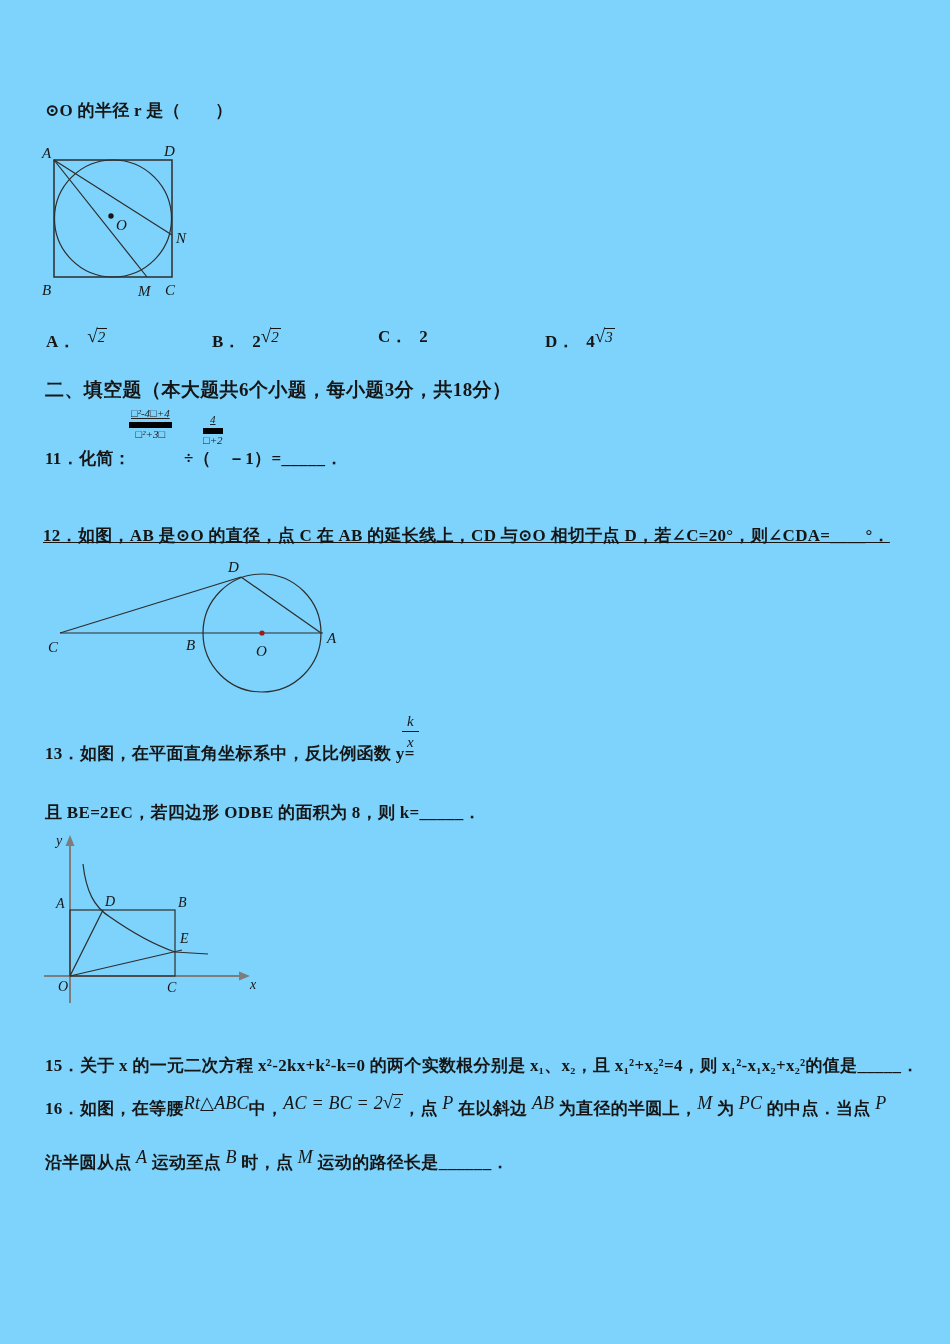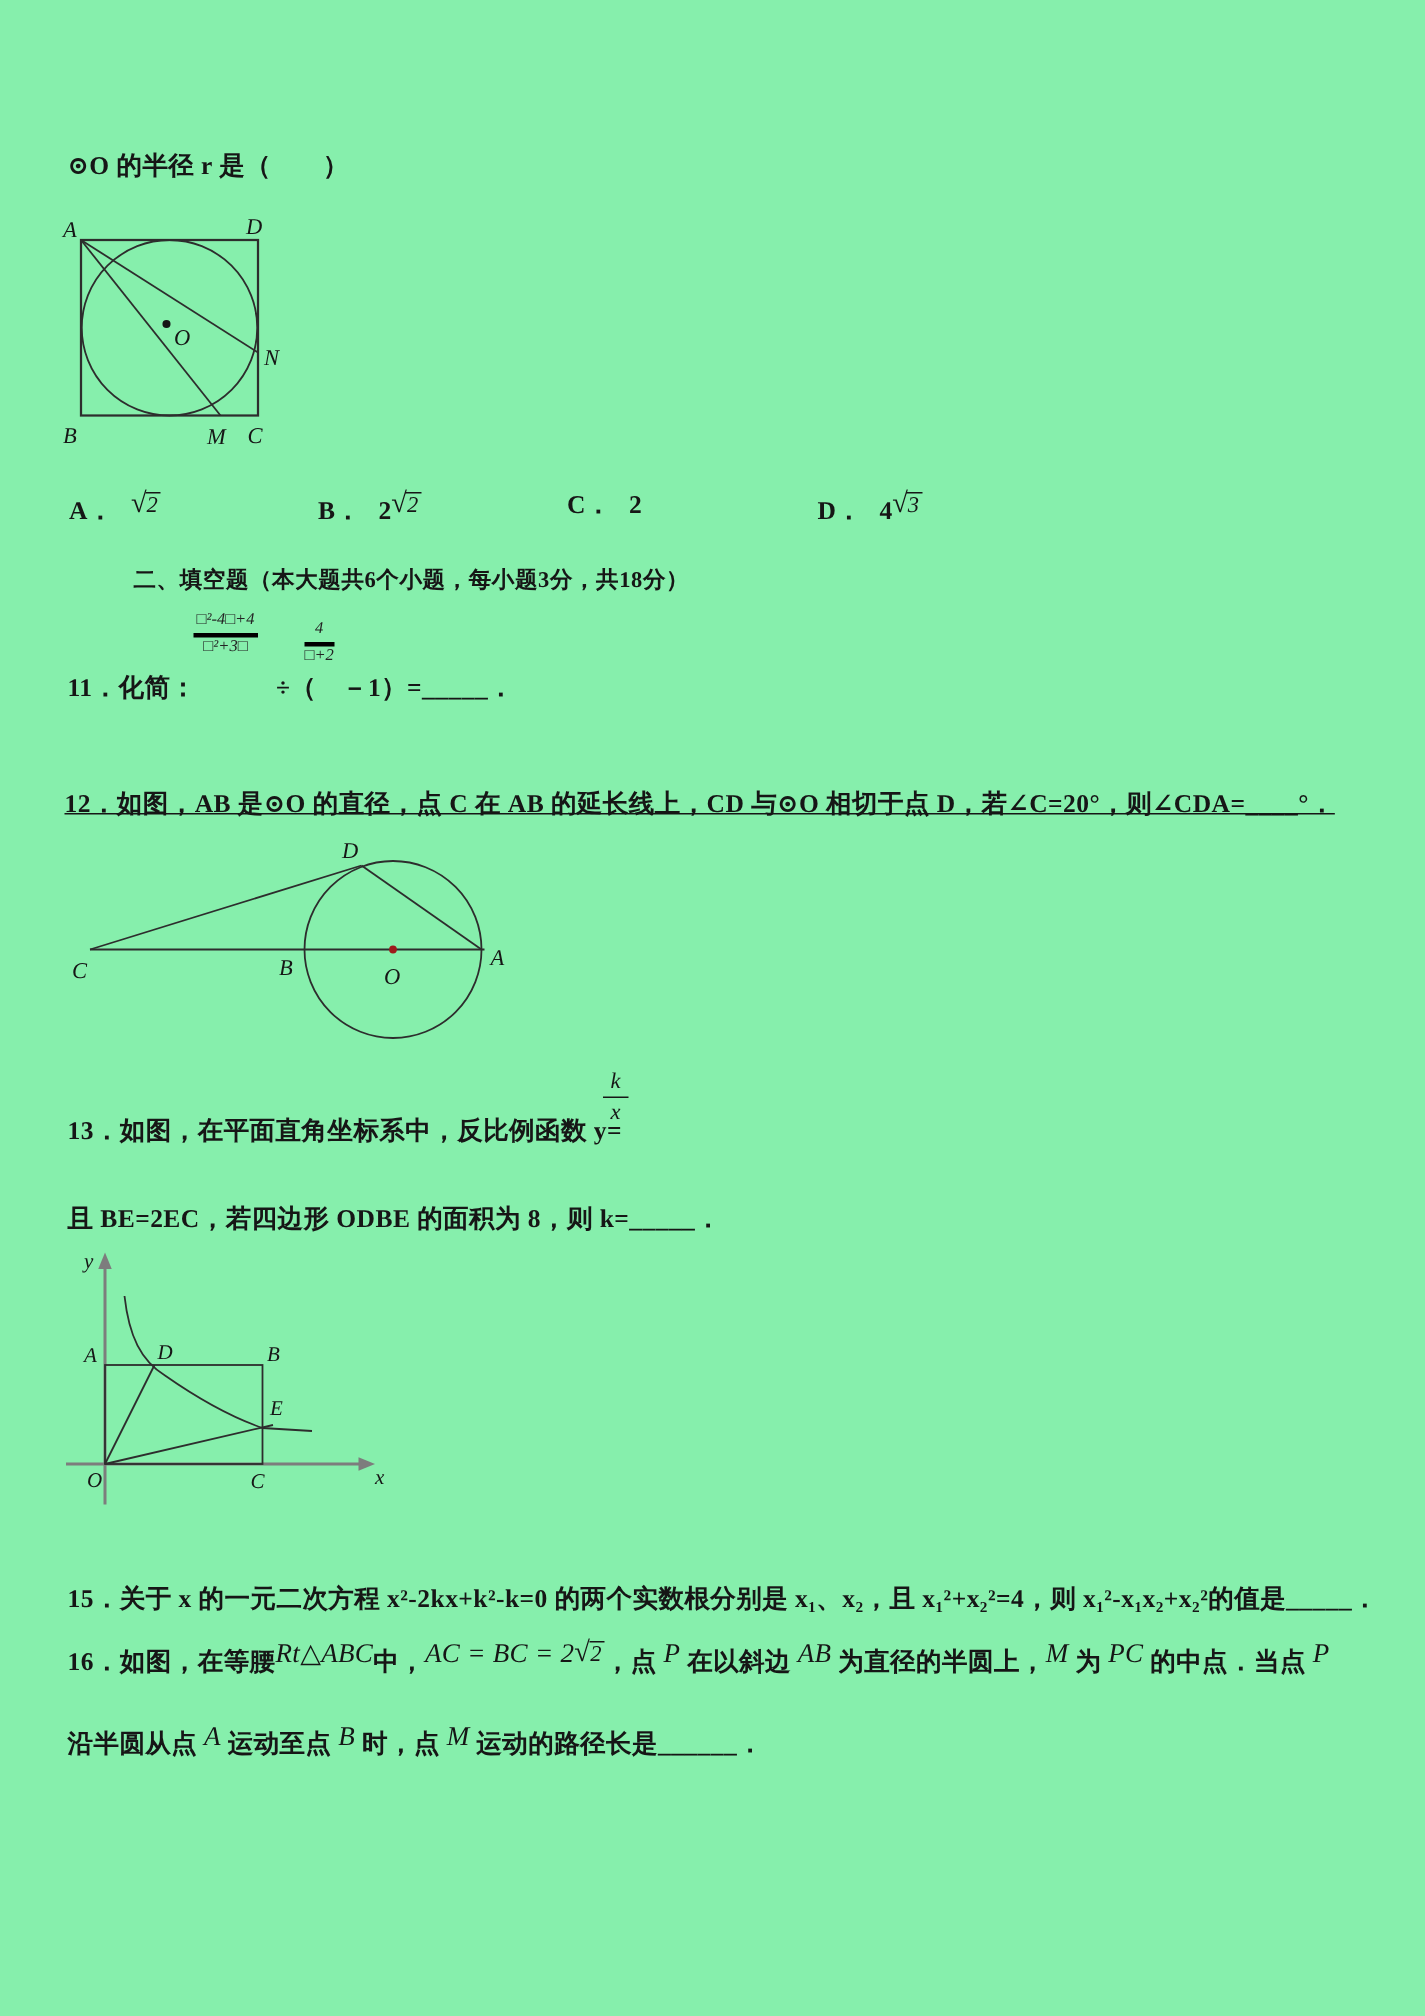--- a/index.html
+++ b/index.html
@@ -1,36 +1,36 @@
 <!DOCTYPE html>
 <html><head>
 <meta charset="utf-8">
 <style>
   html,body{margin:0;padding:0;background:#ffffff;}
   #page{
     position:relative;
     width:950px;height:1344px;
     margin:0 auto;
-    background:#86efac;
+    background:#7dd3fc;
     font-family:"Liberation Serif","DejaVu Serif",serif;
     color:#161616;
     overflow:hidden;
   }
   .line{position:absolute;white-space:nowrap;}
   .zh{font-weight:700;font-size:17px;letter-spacing:0.3px;}
-  .sec{font-weight:700;font-size:15px;letter-spacing:0.4px;margin-left:44px;}
+  .sec{font-weight:700;font-size:19px;letter-spacing:0.4px;}
   .opt{position:absolute;font-weight:700;font-size:17px;white-space:nowrap;}
   .okey{margin-right:12px;}
   .coef{font-weight:700;}
   .plainval{font-weight:700;}
   .sqrt{display:inline-block;vertical-align:5px;}
   .rsign{font-weight:400;font-style:normal;font-size:19px;}
   .rad{font-style:italic;font-weight:400;font-size:15px;border-top:1.4px solid #161616;margin-left:-1px;padding:0 2px 0 1px;}
   .sfrac{position:absolute;text-align:center;font-size:11px;font-style:italic;font-weight:400;line-height:1.25;color:#232323;white-space:nowrap;}
-  .sfrac .fnum{display:block;border-bottom:3px solid #000000;padding:0 2px 1px;}
+  .sfrac .fnum{display:block;border-bottom:6px solid #000000;padding:0 2px 1px;text-decoration:underline;}
   .sfrac .fden{display:block;padding-top:0.5px;}
   .kfrac{position:absolute;text-align:center;font-size:15px;font-style:italic;font-weight:400;line-height:1.2;white-space:nowrap;}
   .kfrac .fnum{display:block;border-bottom:1.2px solid #161616;padding:0 5px 1px;}
   .kfrac .fden{display:block;padding-top:1px;}
   .math{font-style:italic;font-weight:400;font-size:18px;letter-spacing:0.2px;}
   .raised{position:relative;top:-5px;}
   svg{position:absolute;overflow:visible;}
   svg text{font-family:"Liberation Serif","DejaVu Serif",serif;font-style:italic;font-size:15px;fill:#161616;font-weight:400;}
   svg text.small{font-size:14px;}
   .figline{stroke:#2d2d2d;stroke-width:1.5;fill:none;}

